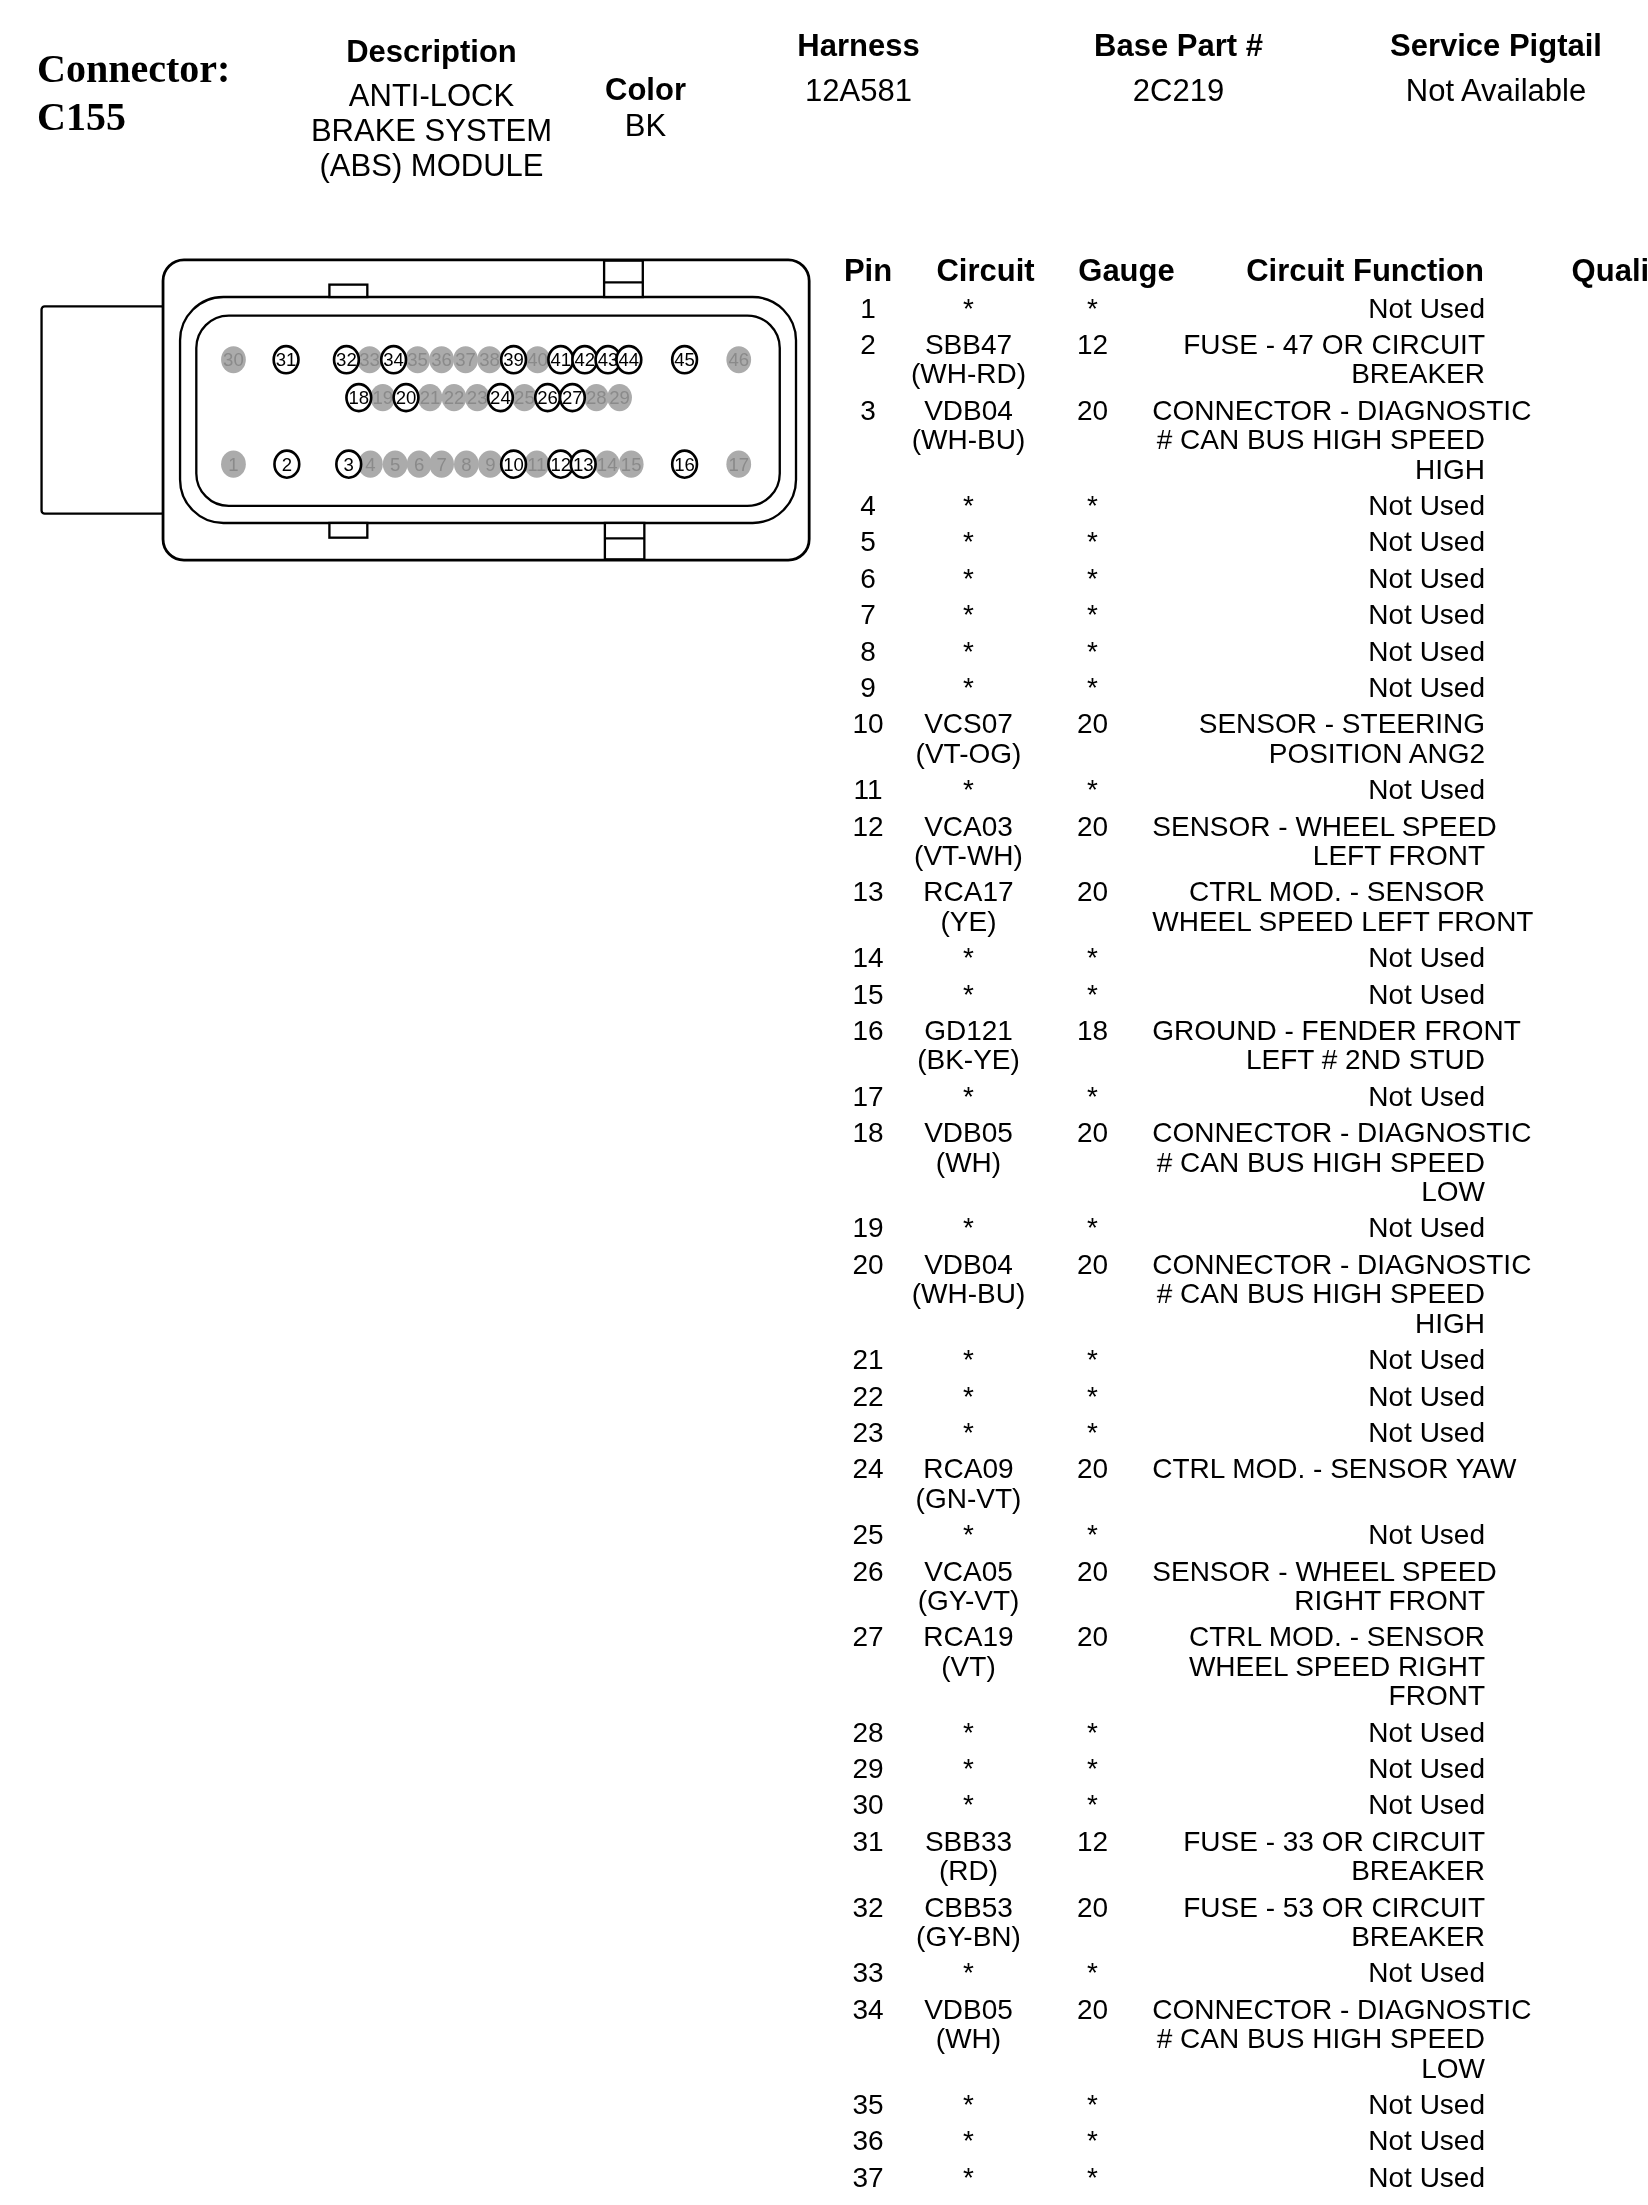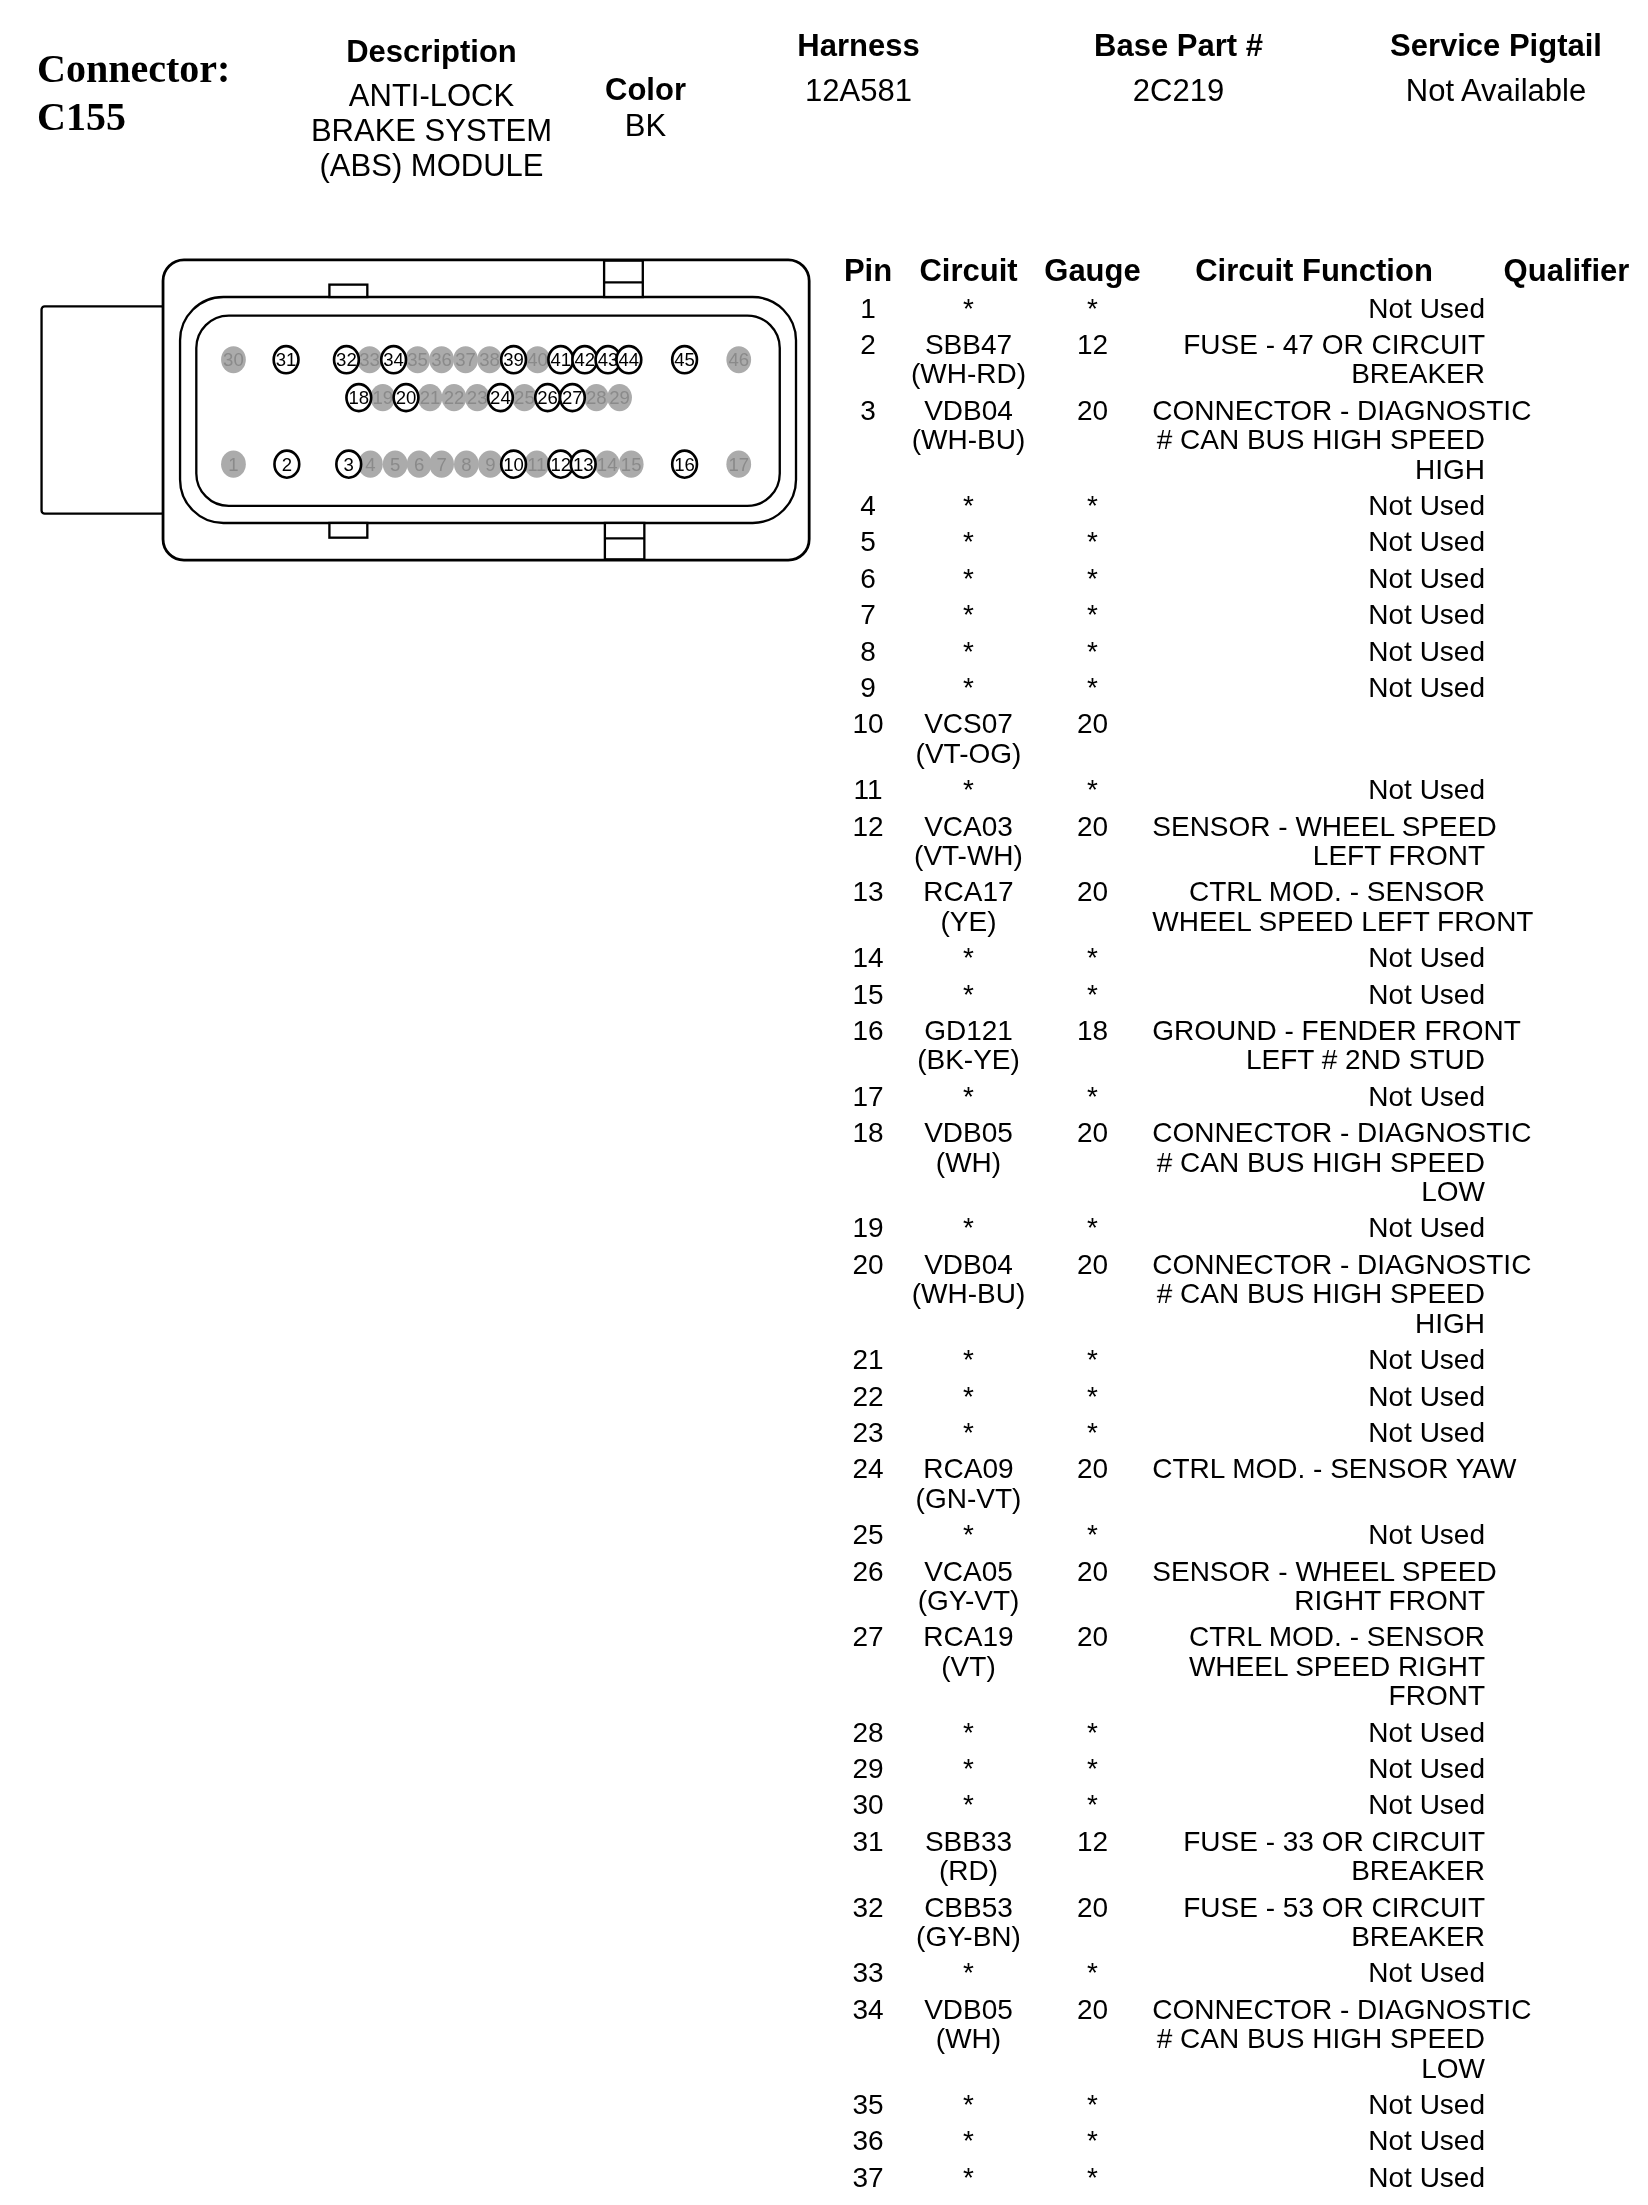--- a/index.html
+++ b/index.html
@@ -22,21 +22,21 @@
   #col-harness{left:750px;top:29.4px;width:217px;}
   #col-basepart{left:1070px;top:29.4px;width:217px;}
   #col-pigtail{left:1372px;top:29.4px;width:248px;}
   
   #connector-svg{position:absolute;left:31px;top:256px;}
   .pin-num{font-size:24px;}
   
   #pin-table{position:absolute;left:841px;top:250px;width:808px;}
   .thead{
     display:grid;grid-template-columns:54px 147px 101px 342px 163px;
-    font-weight:bold;font-size:31px;line-height:42px;margin-bottom:1.5px;
+    font-weight:bold;font-size:31px;line-height:42px;margin-bottom:1.5px;gap:17px;
   }
   .thead>div{text-align:center;white-space:nowrap;}
   .trow{
     display:grid;grid-template-columns:54px 147px 101px 342px 163px;
     font-size:28px;line-height:29.4px;margin-bottom:7px;
   }
   .cell{text-align:center;}
   .cell div{white-space:nowrap;}
   .cell.fn{text-align:right;padding-left:9.3px;}
 </style>
@@ -392,20 +392,24 @@
         </div>
         <div class="cell"></div>
       </div>
       <div class="trow">
         <div class="cell">10</div>
         <div class="cell">
           <div>VCS07</div>
           <div>(VT-OG)</div>
         </div>
         <div class="cell">20</div>
+        <div class="cell fn">
+          <div>SENSOR - STEERING</div>
+          <div>POSITION ANG2</div>
+        </div>
         <div class="cell"></div>
       </div>
       <div class="trow">
         <div class="cell">11</div>
         <div class="cell">
           <div>*</div>
         </div>
         <div class="cell">*</div>
         <div class="cell fn">
           <div>Not Used</div>

